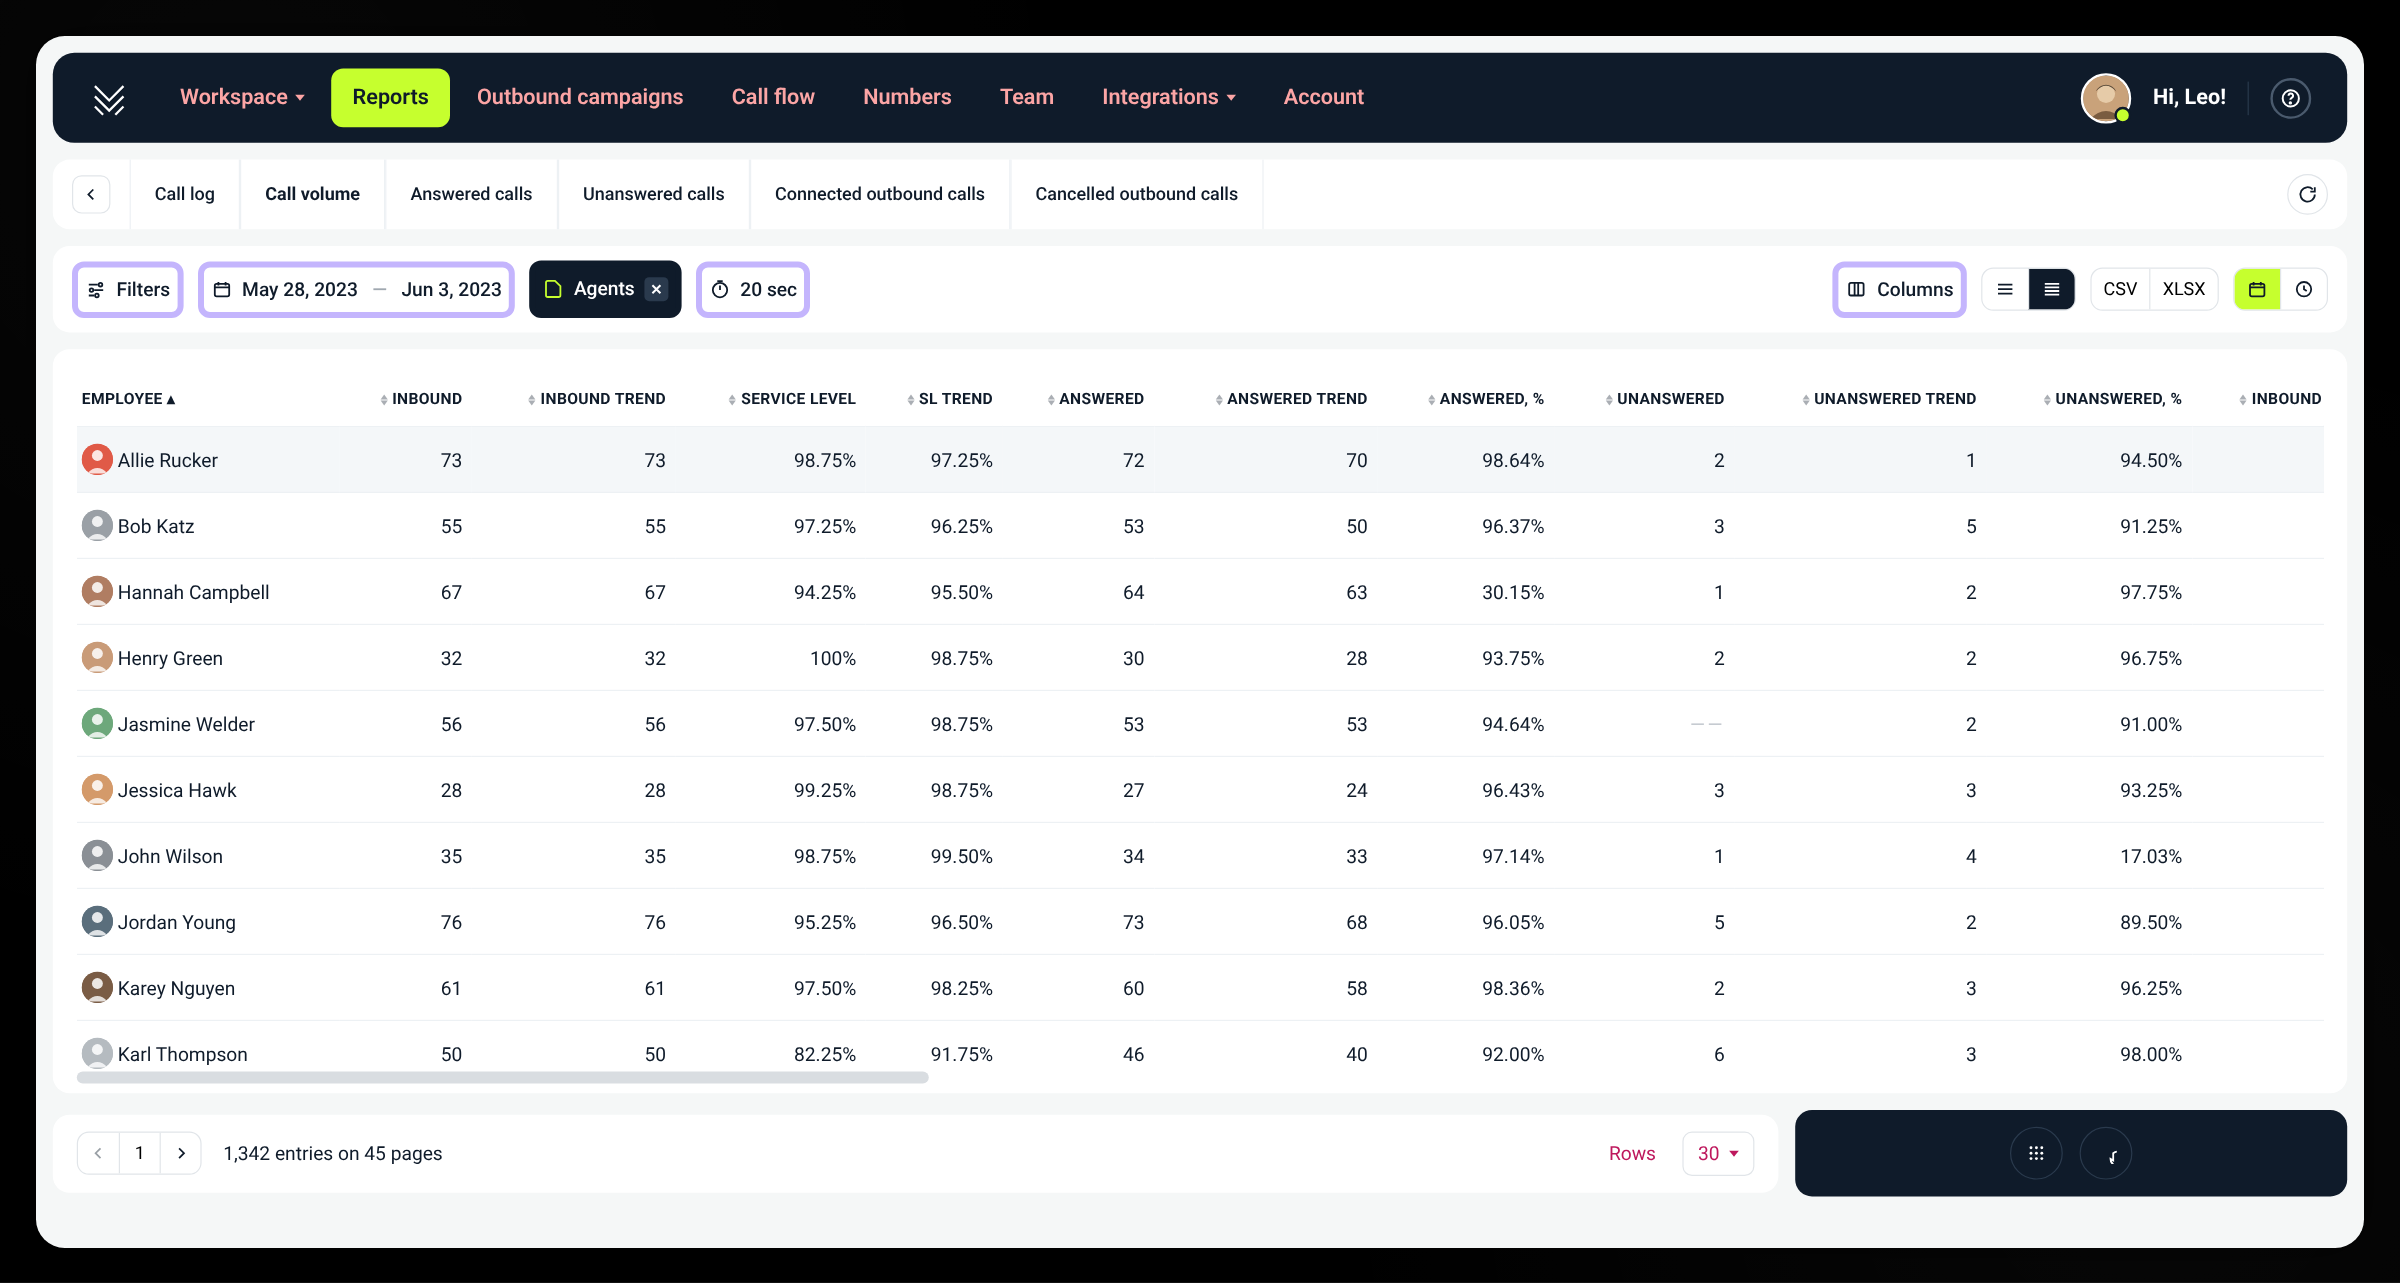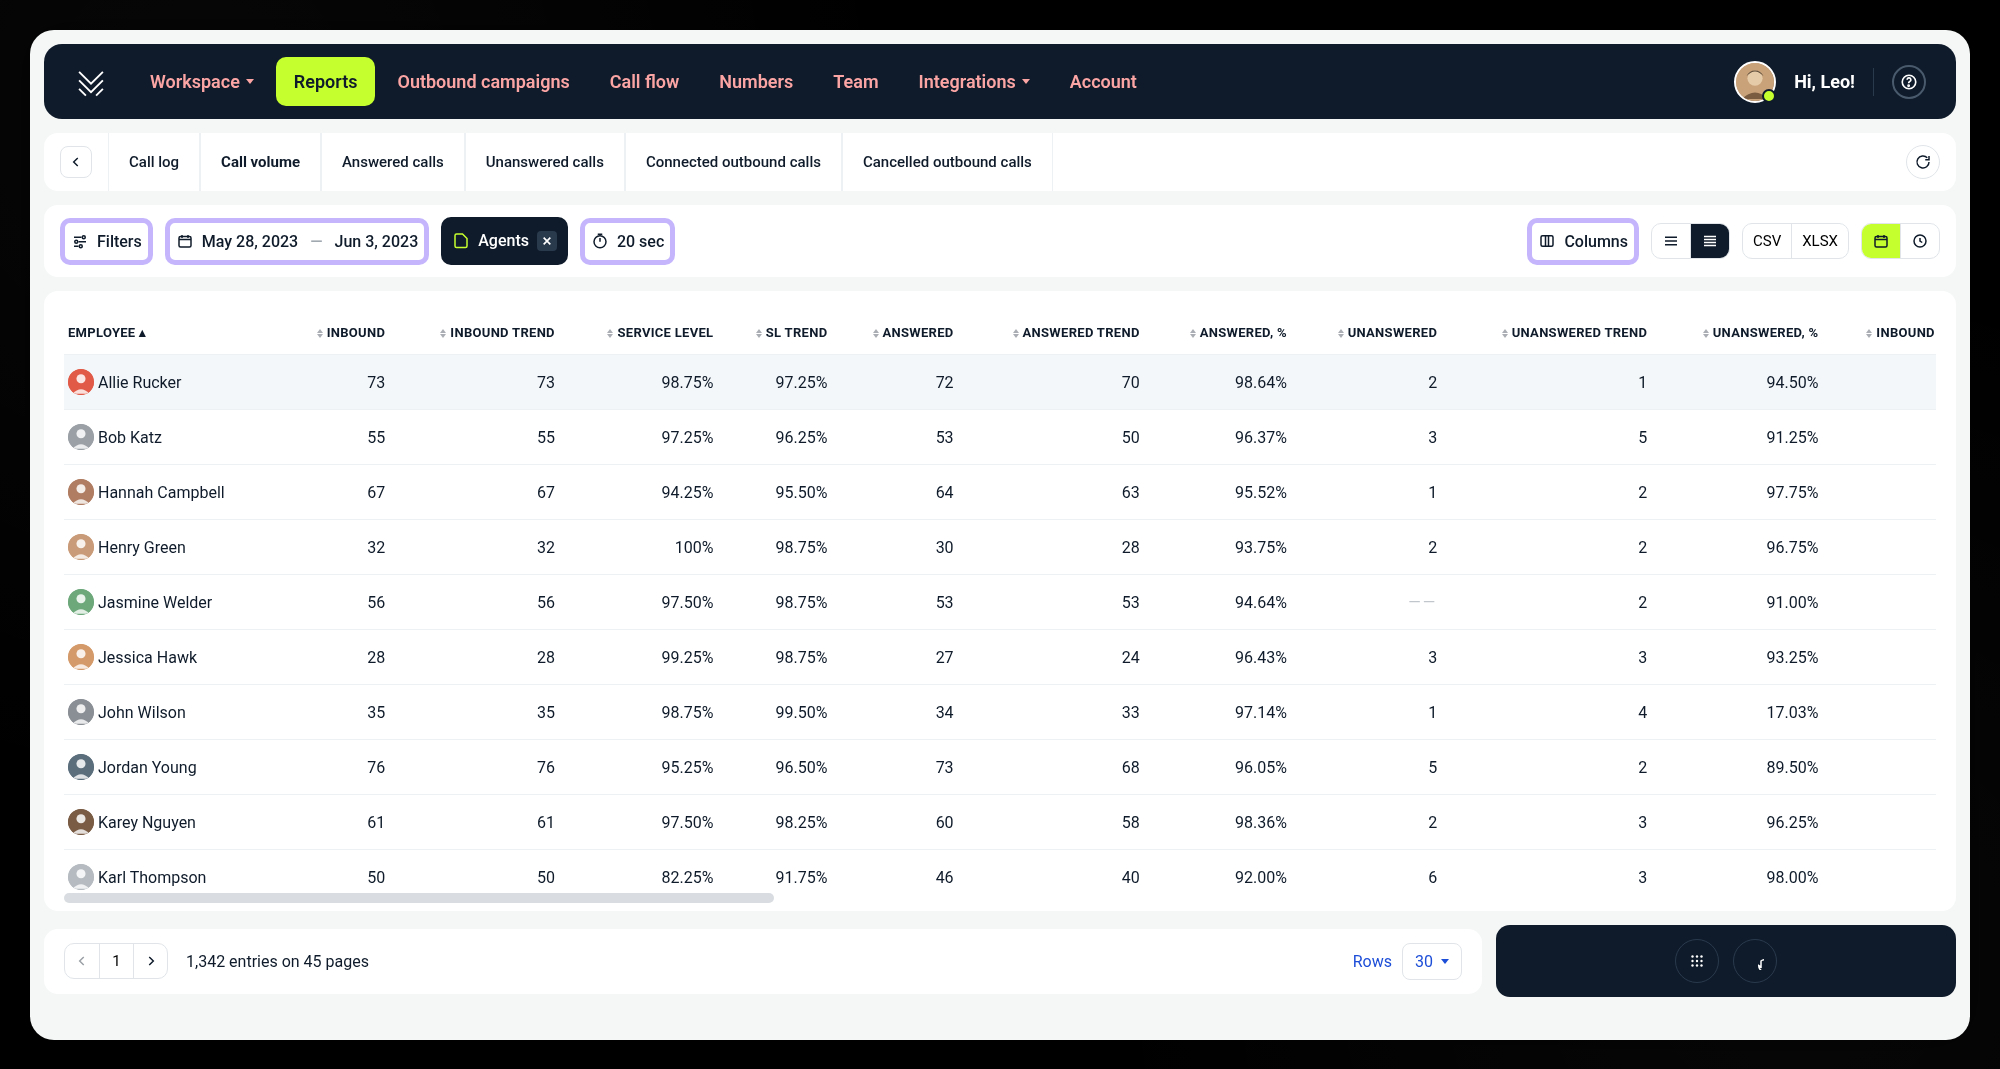--- a/index.html
+++ b/index.html
@@ -193,21 +193,21 @@
     background:#fff;border-radius:14px;padding:14px 20px;
     display:flex;align-items:center;gap:18px;flex:1;
   }
   .pager-btns{display:flex;align-items:center;gap:0;border:1px solid #e1e5e9;border-radius:10px;overflow:hidden;}
   .pager-btn{
     width:34px;height:34px;display:flex;align-items:center;justify-content:center;
     cursor:pointer;font-size:15px;
   }
   .pager-btn + .pager-btn{border-left:1px solid #e1e5e9;}
   .pager-info{font-size:16px;color:#0f1b2a;}
-  .rows-wrap{display:flex;align-items:center;gap:10px;margin-left:auto;font-size:16px;color:#1d4ed8;}
+  .rows-wrap{display:flex;align-items:center;gap:22px;margin-left:auto;font-size:16px;color:#be185d;}
   .rows-select{
     border:1px solid #e1e5e9;border-radius:8px;padding:8px 12px;
     display:flex;align-items:center;gap:8px;cursor:pointer;
   }
   .bottom-dock{
     background:#0f1b2a;border-radius:14px;padding:14px 20px;
     display:flex;align-items:center;gap:14px;width:460px;justify-content:center;
   }
   .dock-btn{
     width:44px;height:44px;border-radius:50%;border:1px solid #2a3a4d;
@@ -515,21 +515,21 @@
                   </div>
                   <span>Hannah Campbell</span>
                 </div>
               </td>
               <td>67</td>
               <td>67</td>
               <td>94.25%</td>
               <td>95.50%</td>
               <td>64</td>
               <td>63</td>
-              <td>95.52%</td>
+              <td>30.15%</td>
               <td>1</td>
               <td>2</td>
               <td>97.75%</td>
               <td></td>
             </tr>
             <tr>
               <td>
                 <div class="emp-cell">
                   <div class="emp-avatar" style="background: rgb(201, 155, 120);">
                     <svg viewBox="0 0 40 40">

